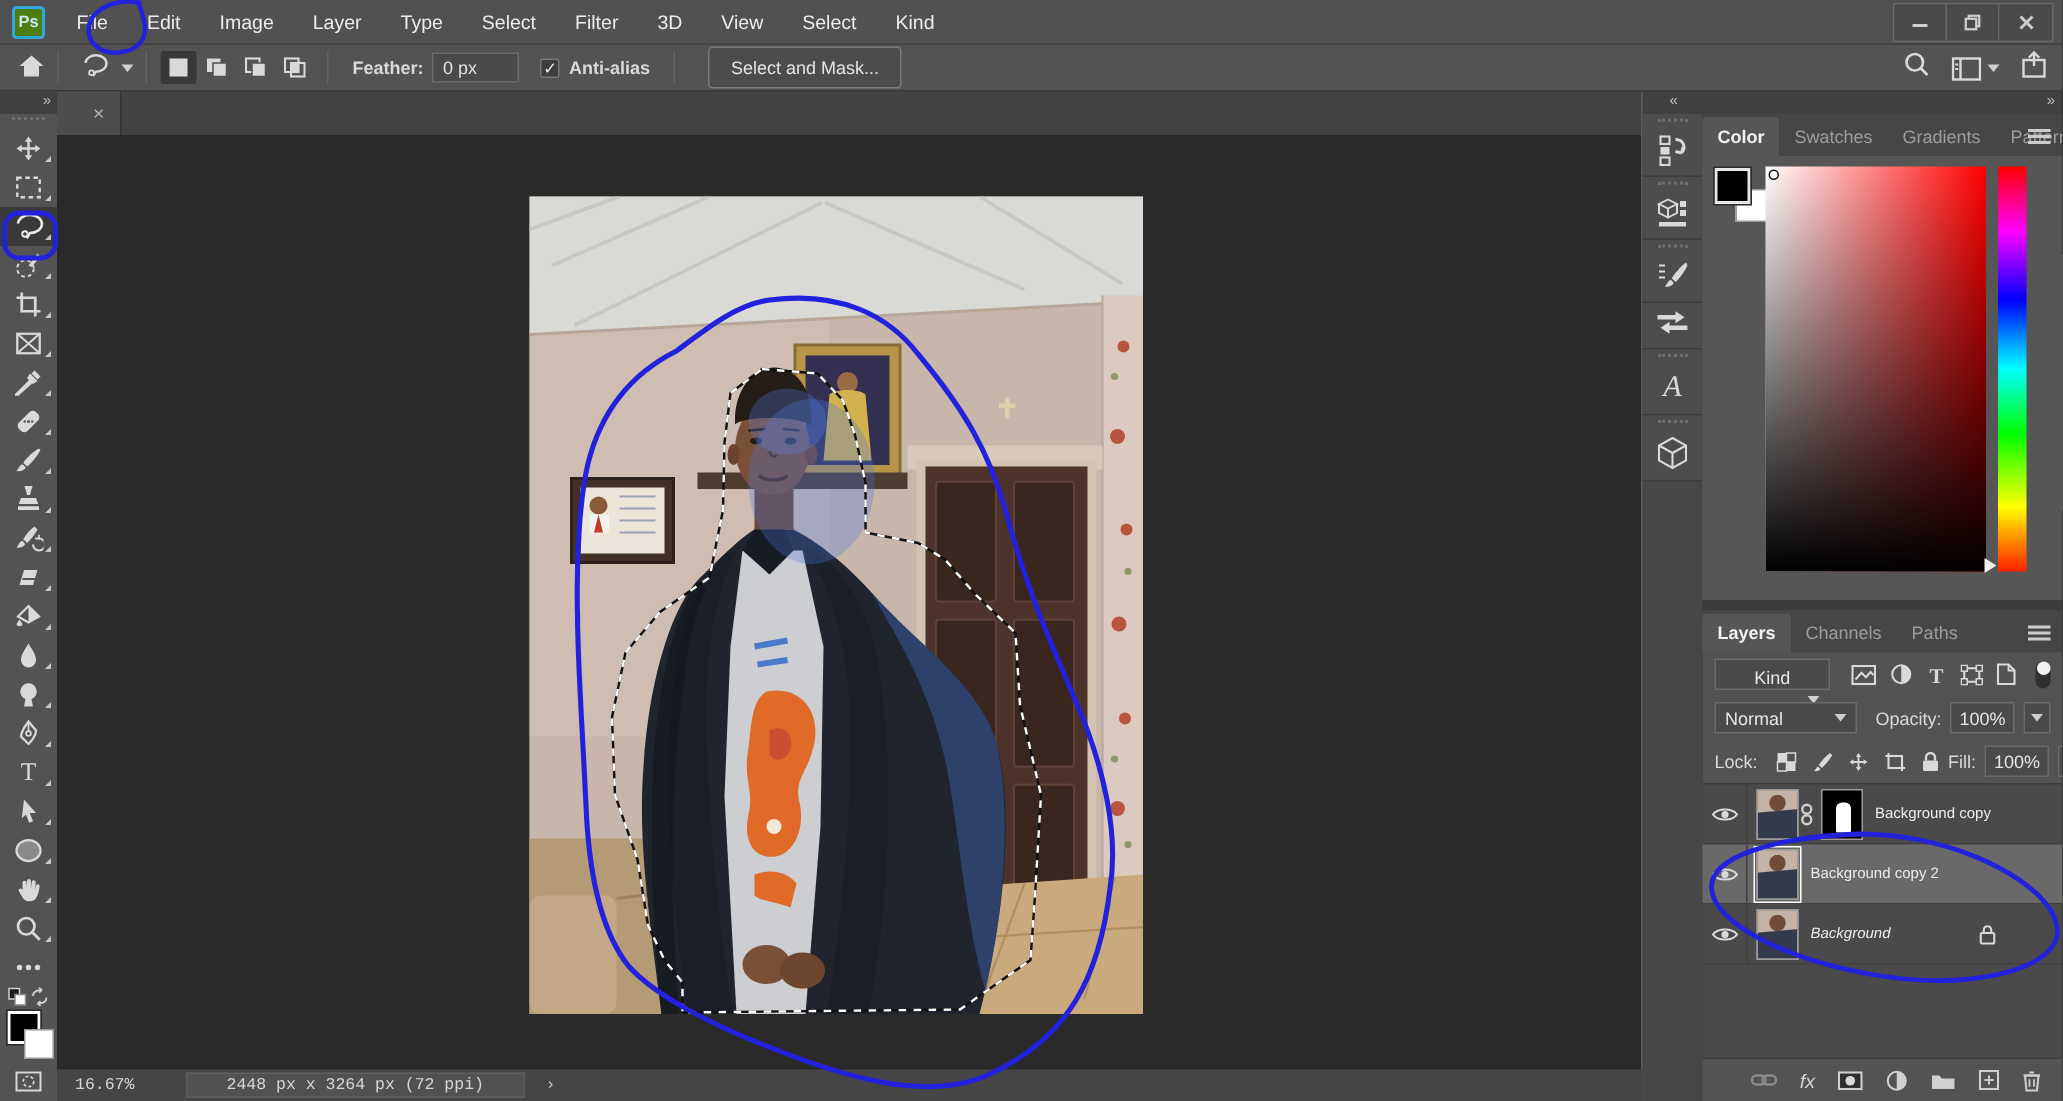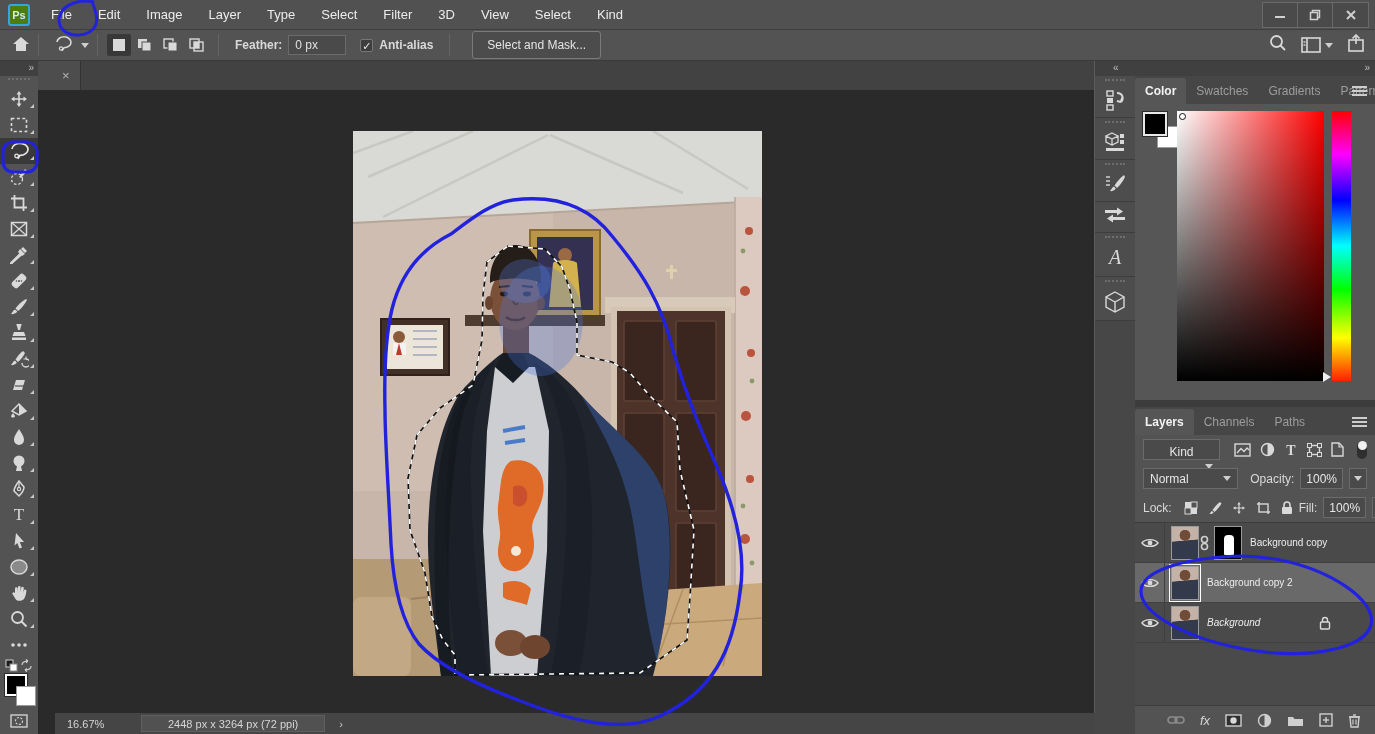--- a/index.html
+++ b/index.html
@@ -49,22 +49,22 @@
   .mini-row { display:flex; justify-content:space-between; padding:0 5px; height:14px; }
 
   
   .tabbar { position:absolute; left:38px; top:61px; width:1057px; height:29px; background:#424242; display:flex; }
   .doc-tab { height:29px; background:#4d4d4d; display:flex; align-items:center; padding:0 10px 0 14px;
              font-size:12px; font-weight:bold; color:#e9e9e9; border-right:1px solid #333; }
   .doc-close { margin-left:10px; color:#b5b5b5; font-weight:normal; font-size:13px; }
   .canvas { position:absolute; left:38px; top:90px; width:1057px; height:623px; background:#2a2a2a; }
   .splitter { position:absolute; left:1094px; top:61px; width:2px; height:673px; background:#5c5c5c; }
   .photo { position:absolute; left:353px; top:131px; width:409px; height:545px; background:#c9b6aa; }
-  .statusbar { position:absolute; left:55px; top:713px; width:1057px; height:21px; background:#454545;
-               display:flex; align-items:center; font-size:11px; color:#d6d6d6; }
+  .statusbar { position:absolute; left:38px; top:713px; width:1057px; height:21px; background:#454545;
+               display:flex; align-items:center; font-size:11px; color:#d6d6d6;font-family:Liberation Mono, monospace; }
   .dim-box { background:#515151; border:1px solid #5f5f5f; height:17px; padding:0 26px;
              margin-left:22px; display:flex; align-items:center; gap:30px; }
 
   
   .right-head { position:absolute; left:1095px; top:61px; width:280px; height:15px; background:#404040;
                 color:#bdbdbd; font-size:10px; display:flex; justify-content:space-between; padding:1px 6px 0 18px; letter-spacing:-1px;}
   .coll-strip { position:absolute; left:1095px; top:76px; width:40px; height:658px; background:#474747; }
   .coll-cell { width:40px; padding:2px 0 6px 0; border-bottom:1px solid #3d3d3d; background:#4d4d4d;
                display:flex; flex-direction:column; align-items:center; }
   .panels { position:absolute; left:1135px; top:76px; width:240px; height:658px; background:#535353; }

